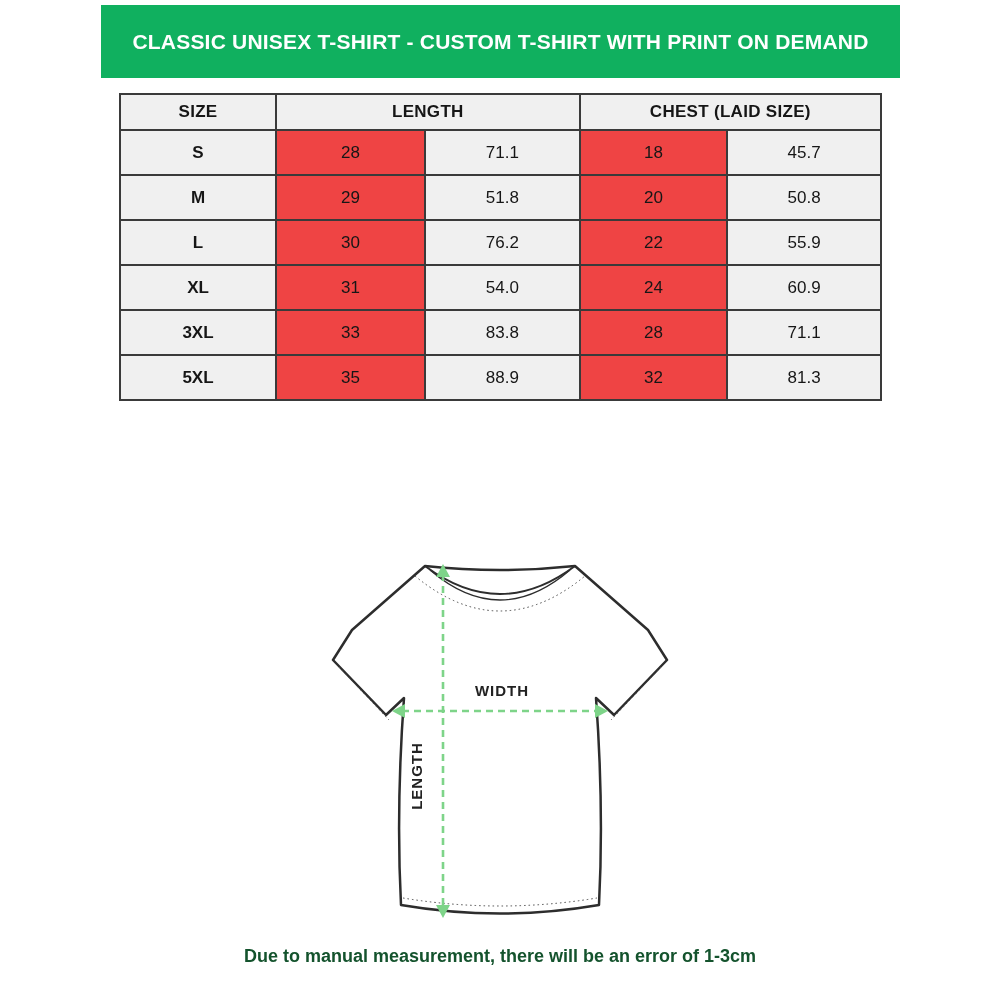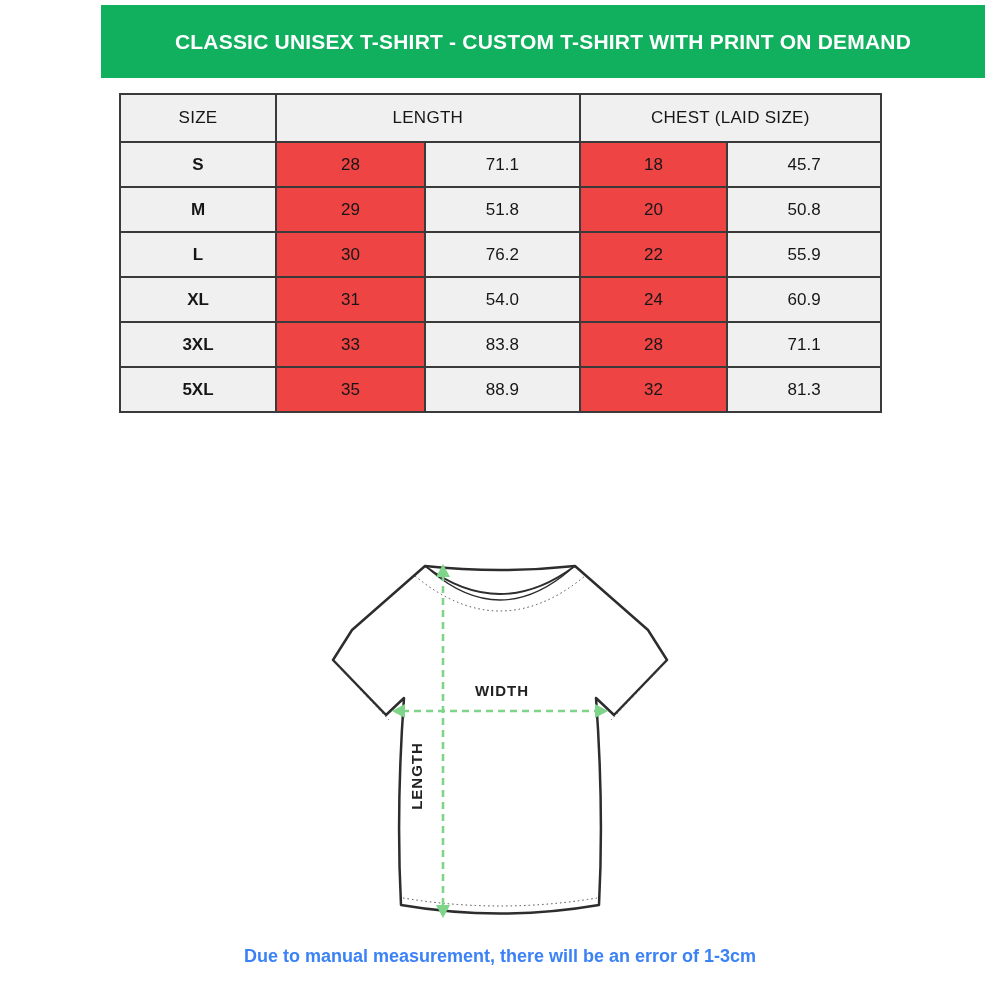--- a/index.html
+++ b/index.html
@@ -5,21 +5,21 @@
   * { margin:0; padding:0; box-sizing:border-box; }
   html,body { background:#ffffff; }
   body {
     width:1000px; height:1000px; position:relative; overflow:hidden;
     font-family:"Liberation Sans", sans-serif;
   }
   .page { position:absolute; inset:0; background:#ffffff; }
 
   
   .banner {
-    position:absolute; left:101px; top:5px; width:884px; height:73px;
+    position:absolute; left:101px; top:5px; width:799px; height:73px;
     background:#10b05f; display:flex; align-items:center; justify-content:center;
   }
   .banner h1 {
     color:#ffffff; font-size:21px; font-weight:bold; letter-spacing:0.2px;
     text-align:center; white-space:nowrap;
   }
 
   
   table.size-table {
     position:absolute; left:119px; top:93px; width:763px;
@@ -29,21 +29,21 @@
   .size-table col.c1 { width:20.5%; }
   .size-table col.c2 { width:19.6%; }
   .size-table col.c3 { width:20.3%; }
   .size-table col.c4 { width:19.4%; }
   .size-table col.c5 { width:20.2%; }
   .size-table th, .size-table td {
     border:2px solid #3a3a3a; text-align:center; vertical-align:middle;
     font-size:17px; color:#161616;
   }
   .size-table thead th {
-    height:48px; background:#f0f0f0; font-weight:normal; letter-spacing:0.3px;
+    height:36px; background:#f0f0f0; font-weight:bold; letter-spacing:0.3px;
   }
   .size-table tbody th {
     height:45px; background:#f0f0f0; font-weight:bold;
   }
   .size-table tbody td { height:45px; background:#ef4444; font-weight:normal; }
   .size-table tbody td:nth-child(3),
   .size-table tbody td:nth-child(5) { background:#f0f0f0; }
 
   
   .diagram { position:absolute; left:330px; top:548px; width:340px; height:390px; }
@@ -55,21 +55,21 @@
   .arrow-line { fill:none; stroke:#7ed489; stroke-width:2.6; stroke-dasharray:7 5; }
   .arrow-head { fill:#7ed489; stroke:none; }
   .dim-label {
     font-family:"Liberation Sans", sans-serif; font-size:15px; font-weight:bold;
     fill:#222222; letter-spacing:1px;
   }
 
   
   .footnote {
     position:absolute; left:0; top:946px; width:1000px; text-align:center;
-    font-size:18px; font-weight:bold; color:#3b82f6;
+    font-size:18px; font-weight:bold; color:#14532d;
   }
 </style>
 </head>
 <body>
 
 <div class="page">
 
   <header class="banner">
     <h1>CLASSIC UNISEX T-SHIRT - CUSTOM T-SHIRT WITH PRINT ON DEMAND</h1>
   </header>

